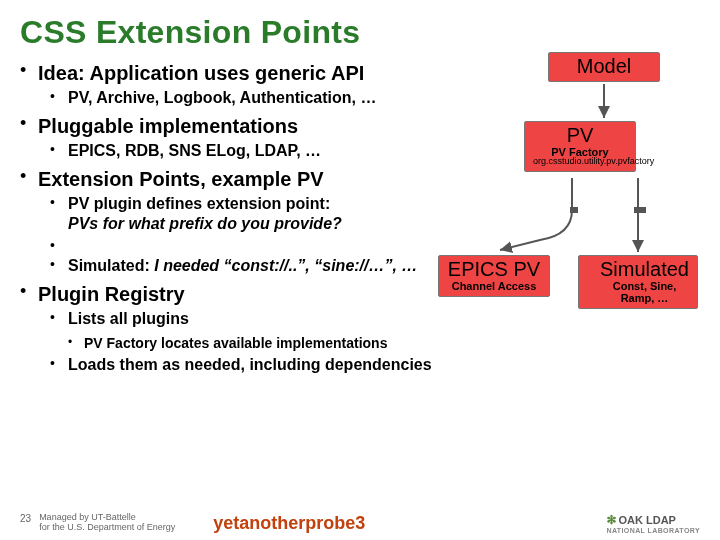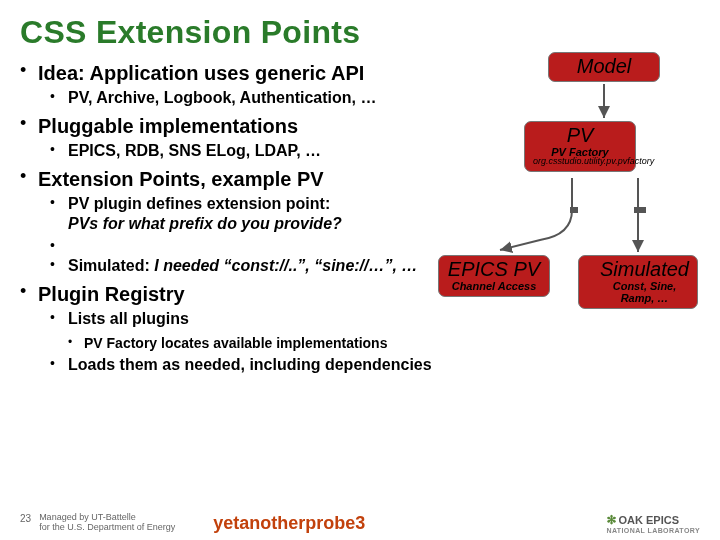--- a/index.html
+++ b/index.html
@@ -26,24 +26,23 @@
   ul.sub>li>span.dot{width:18px;font-size:14px;}
   ul.sub>li>span.txt{font-weight:700;font-size:16px;line-height:1.25;}
   ul.sub2{list-style:none;margin:2px 0 4px 48px;padding:0;}
   ul.sub2>li{display:flex;align-items:flex-start;margin:0;}
   ul.sub2>li>span.dot{width:16px;font-size:12px;}
   ul.sub2>li>span.txt{font-weight:700;font-size:14px;}
   .it{font-style:italic;}
 
   
   .box{
-    position:absolute;background:#b91c1c;border:1px solid #777;
-    border-radius:7px;text-align:center;padding:3px 8px 4px 8px;
+    position:absolute;background:#ef4444;border:1px solid #777;
+    border-radius:2px;text-align:center;padding:3px 8px 4px 8px;
     box-sizing:border-box;
-    font-style:italic;
   }
   .box .main{font-weight:400;font-size:20px;line-height:1.05;}
   .box .sub1{font-weight:700;font-size:11px;margin-top:0;}
   .box .sub2{font-size:9px;margin-top:-1px;line-height:1.1;}
   #box-model{left:548px;top:52px;width:112px;}
   #box-pv   {left:524px;top:121px;width:112px;}
   #box-epics{left:438px;top:255px;width:112px;}
   #box-sim  {left:578px;top:255px;width:120px;padding-left:21px;}
   svg.arrows{position:absolute;left:0;top:0;width:720px;height:540px;pointer-events:none;}
 
@@ -177,16 +176,16 @@
 
 <footer>
   <div class="left">
     <span class="num">23</span>
     <span class="mgmt">
       <span>Managed by UT-Battelle</span><br><span>for the U.S. Department of Energy</span>
     </span>
     <span class="probe">yetanotherprobe3</span>
   </div>
   <div class="logo">
-    <span class="oak">OAK EPICS</span>
+    <span class="oak">OAK LDAP</span>
     <span class="nat">NATIONAL LABORATORY</span>
   </div>
 </footer>
 
 </body></html>

